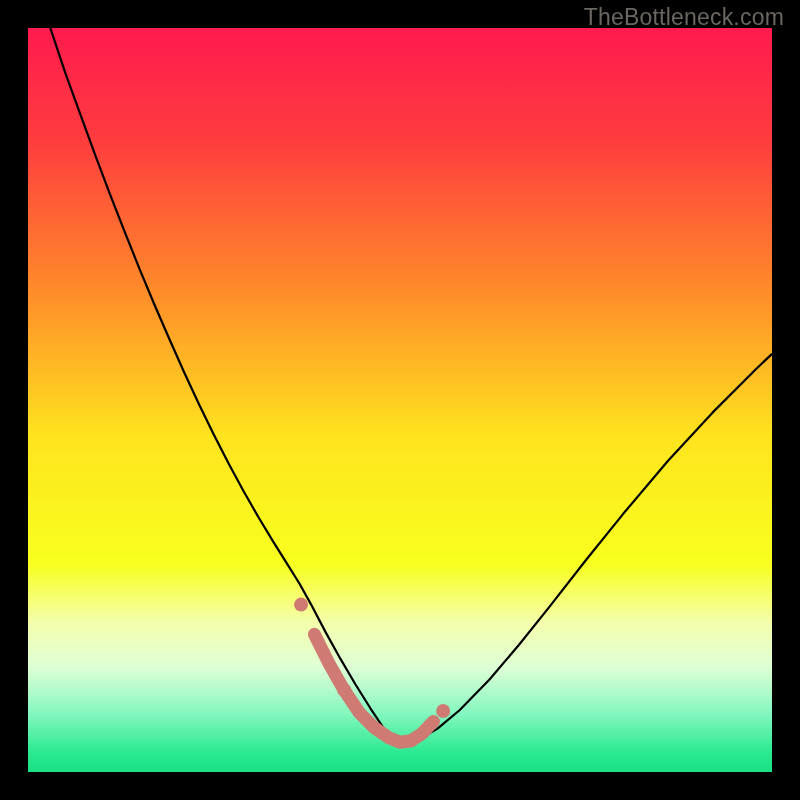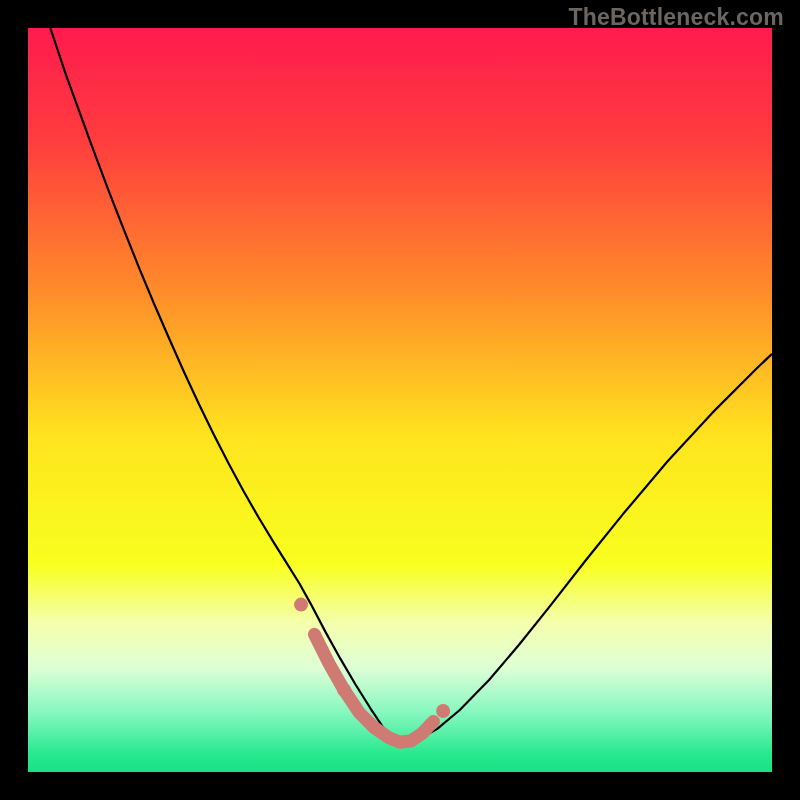--- a/index.html
+++ b/index.html
@@ -22,21 +22,21 @@
     top: 28px;
     width: 744px;
     height: 744px;
   }
   .watermark {
     position: absolute;
     top: 4px;
     right: 16px;
     color: #6b6660;
     font-size: 23px;
-    font-weight: 700;
+    font-weight: 400;
     letter-spacing: 0.2px;
   }
   svg { display: block; }
 </style>
 </head>
 <body>
 
 <div class="frame">
   <div class="plot">
     <svg id="chart-svg" viewBox="0 0 744 744" width="744" height="744" preserveAspectRatio="none">

